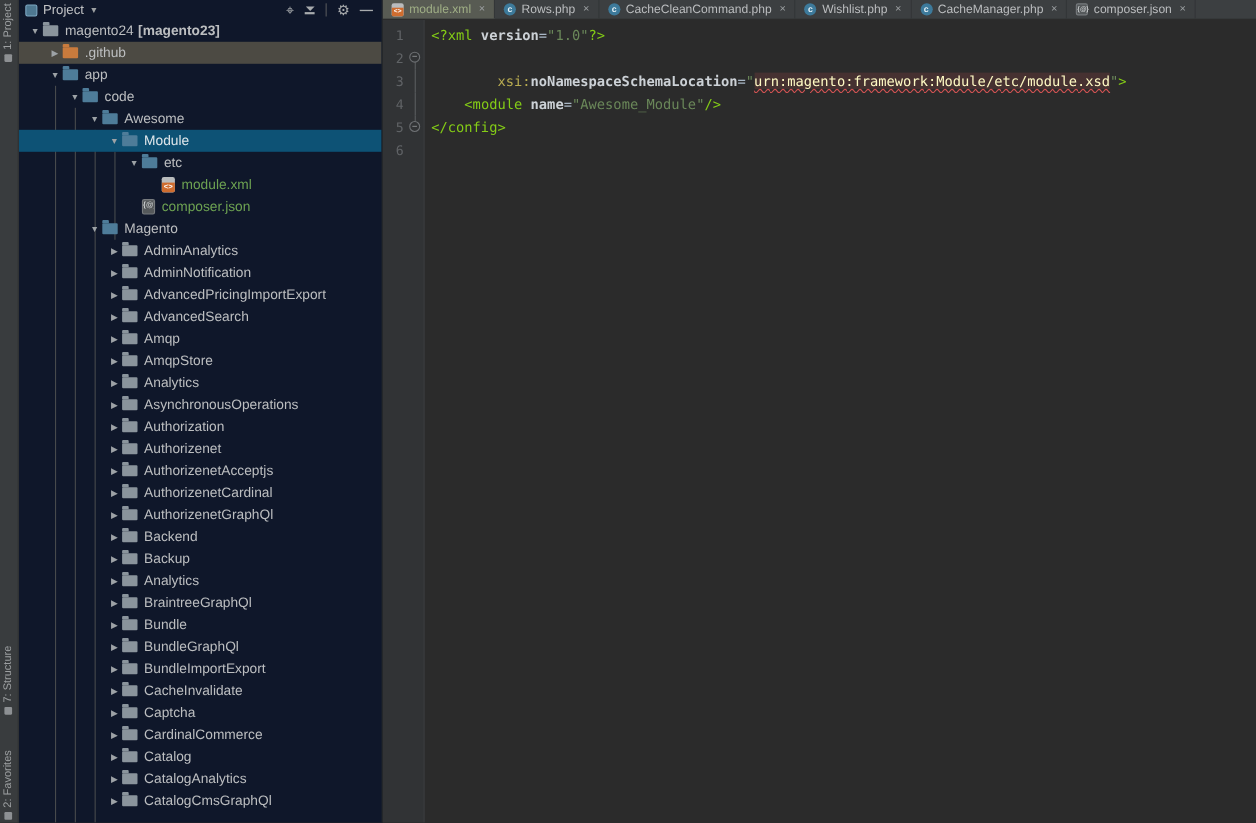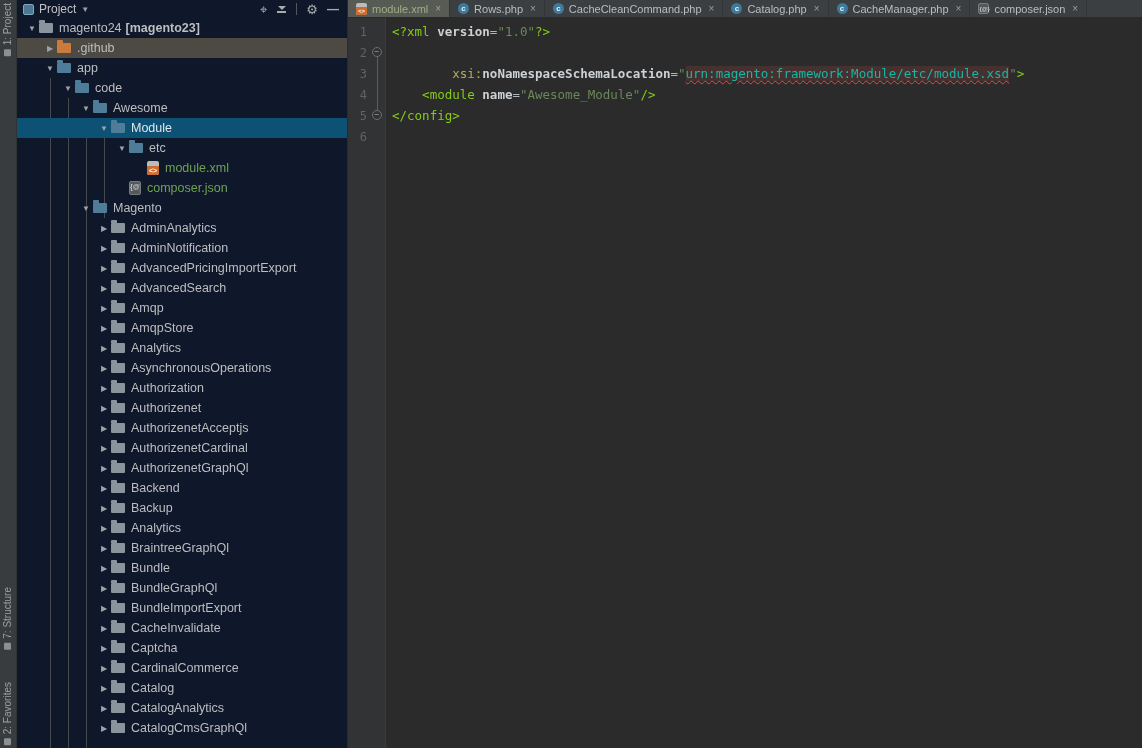--- a/index.html
+++ b/index.html
@@ -89,21 +89,21 @@
   .fold.fstart .vline { top:10px; }
   .fold.fend   .vline { bottom:10px; }
   .fold .dot { position:absolute; left:2px; top:5px; width:10px; height:10px; border:1px solid #6c6f72;
                border-radius:50%; background:#313335; color:#9da0a2; font-size:8px; line-height:8px;
                text-align:center; z-index:1; }
   .codetxt { white-space:pre; padding-left:6px; }
   .tk-tag  { color:#84cc16; }
   .tk-attr { color:#ccd1d6; font-weight:600; }
   .tk-ns   { color:#b8ab51; }
   .tk-str  { color:#6a8759; }
-  .tk-err  { color:#14b8a6; background:rgba(210,82,82,.16);
+  .tk-err  { color:#fef9c3; background:rgba(210,82,82,.16);
              text-decoration:underline wavy #d25252 1px; text-underline-offset:2px; }
   .tk-pln  { color:#a9b7c6; }
 </style>
 </head>
 <body>
 
 <div class="app">
 
   <div class="stripe">
     <span class="vlabel vl-project">
@@ -416,21 +416,21 @@
           <span>Rows.php</span>
           <span class="close">×</span>
         </div>
         <div class="tab">
           <span class="cicn">c</span>
           <span>CacheCleanCommand.php</span>
           <span class="close">×</span>
         </div>
         <div class="tab">
           <span class="cicn">c</span>
-          <span>Catalog.php</span>
+          <span>Wishlist.php</span>
           <span class="close">×</span>
         </div>
         <div class="tab">
           <span class="cicn">c</span>
           <span>CacheManager.php</span>
           <span class="close">×</span>
         </div>
         <div class="tab">
           <span class="ticn-json">{@}</span>
           <span>composer.json</span>

